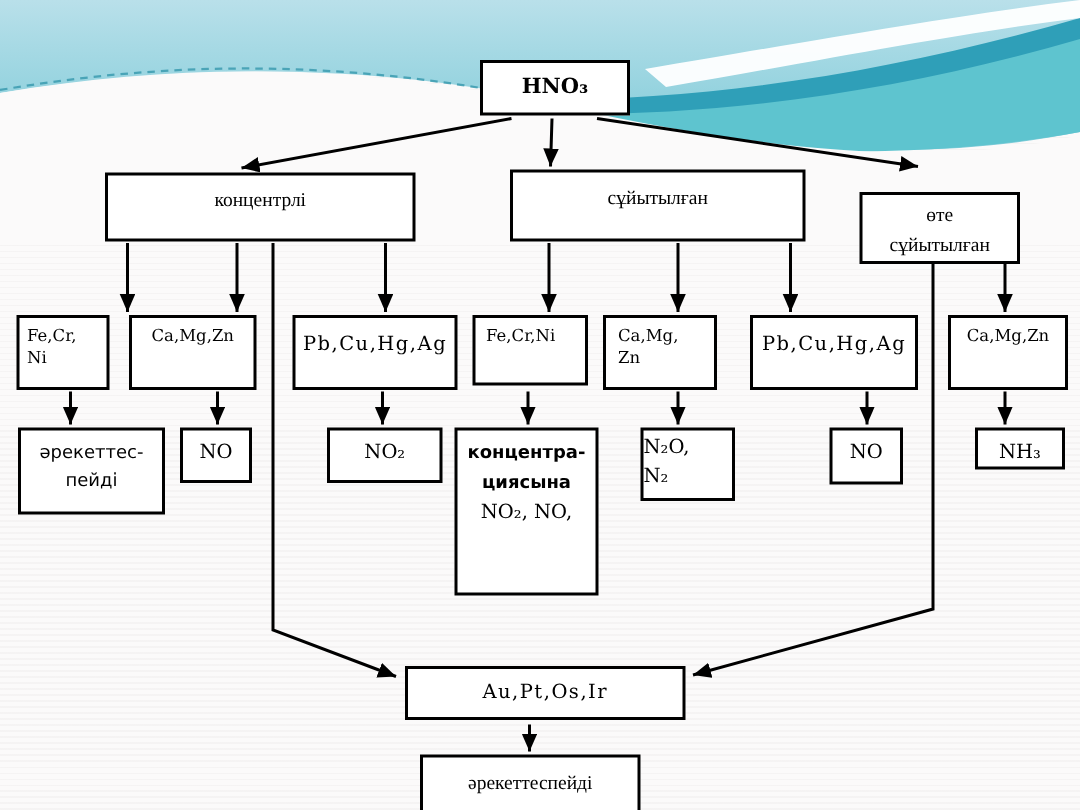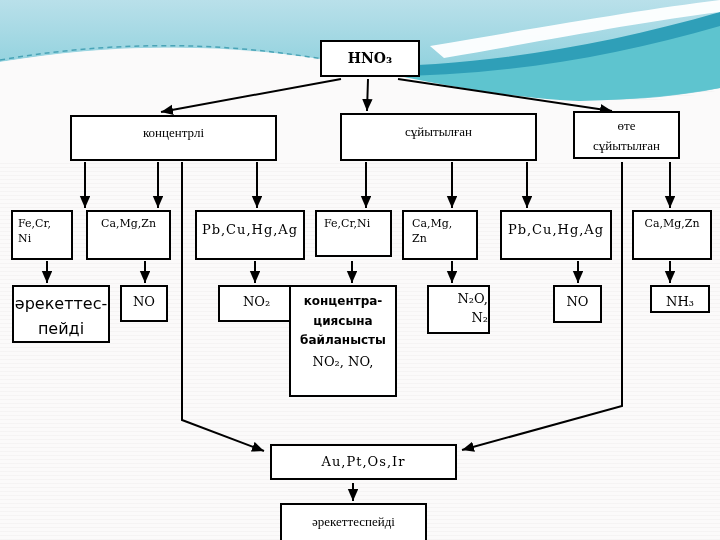--- a/index.html
+++ b/index.html
@@ -13,43 +13,43 @@
   }
   #header-art{position:absolute;top:0;left:0;width:720px;height:160px;}
   #connectors{position:absolute;top:0;left:0;width:720px;height:540px;pointer-events:none;}
   .node{
     position:absolute;box-sizing:border-box;
     border:2px solid #000;background:#fff;
     color:#000;text-align:center;overflow:hidden;
   }
   .node .ln{display:block;}
   .kz{font-family:Liberation Serif, serif;font-size:13px;}
-  .kz-sm{font-family:"DejaVu Sans",sans-serif;font-size:16px;}
+  .kz-sm{font-family:"DejaVu Sans",sans-serif;font-size:12px;}
   .kz-bold{font-family:"DejaVu Sans",sans-serif;font-size:12px;font-weight:bold;}
   .formula{font-family:"DejaVu Serif",serif;font-size:13px;}
   .formula-sm{font-family:"DejaVu Serif",serif;font-size:11px;}
   .left-al{text-align:left;}
   .lsp{letter-spacing:1px;}
   
   #n-hno3     {left:320px;top:40px; width:100px;height:37px;padding-top:8px;font-family:"DejaVu Serif",serif;font-size:14px;font-weight:bold;}
   #n-conc     {left:70px; top:115px;width:207px;height:46px;padding-top:8px;}
   #n-dil      {left:340px;top:113px;width:197px;height:48px;padding-top:9px;}
-  #n-vdil     {left:573px;top:111px;width:107px;height:48px;padding-top:3px;line-height:1.55;}
+  #n-vdil     {left:573px;top:128px;width:107px;height:48px;padding-top:3px;line-height:1.55;}
   #n-m1{left:11px; top:210px;width:62px; height:50px;padding:4px 0 0 5px;line-height:1.4;}
   #n-m2{left:86px; top:210px;width:85px; height:50px;padding-top:5px;}
   #n-m3{left:195px;top:210px;width:110px;height:50px;padding-top:10px;}
   #n-m4{left:315px;top:210px;width:77px; height:47px;padding:5px 0 0 7px;}
   #n-m5{left:402px;top:210px;width:76px; height:50px;padding:4px 0 0 8px;line-height:1.4;}
   #n-m6{left:500px;top:210px;width:112px;height:50px;padding-top:10px;}
   #n-m7{left:632px;top:210px;width:80px; height:50px;padding-top:5px;}
   #n-p1{left:12px; top:285px;width:98px; height:58px;padding-top:5px;line-height:1.55;}
   #n-p2{left:120px;top:285px;width:48px; height:37px;padding-top:7px;}
   #n-p3{left:218px;top:285px;width:77px; height:37px;padding-top:7px;}
-  #n-p4{left:289px;top:285px;width:108px;height:112px;padding-top:5px;line-height:1.63;}
-  #n-p5{left:427px;top:285px;width:63px; height:49px;padding:3px 0 0 0;line-height:1.45;text-align:right;}
+  #n-p4{left:303px;top:285px;width:96px;height:112px;padding-top:5px;line-height:1.63;}
+  #n-p5{left:427px;top:285px;width:63px; height:49px;padding:3px 0 0 0;line-height:1.45;}
   #n-p6{left:553px;top:285px;width:49px; height:38px;padding-top:7px;}
   #n-p7{left:650px;top:285px;width:60px; height:28px;padding-top:7px;}
   #n-noble{left:270px;top:444px;width:187px;height:36px;padding-top:8px;text-align:center;}
   #n-final{left:280px;top:503px;width:147px;height:41px;padding-top:9px;}
 </style>
 </head>
 <body>
 
 <div id="stage">
 
@@ -150,21 +150,20 @@
   </div>
   <div class="node formula" id="n-p2">
     <span class="ln">NO</span>
   </div>
   <div class="node formula" id="n-p3">
     <span class="ln">NO₂</span>
   </div>
   <div class="node" id="n-p4">
     <span class="ln kz-bold">концентра-</span>
     <span class="ln kz-bold">циясына</span>
-    <span class="ln kz-bold">байланысты</span>
     <span class="ln formula">NO₂, NO,</span>
   </div>
   <div class="node formula left-al" id="n-p5">
     <span class="ln">N₂O,</span>
     <span class="ln">N₂</span>
   </div>
   <div class="node formula" id="n-p6">
     <span class="ln">NO</span>
   </div>
   <div class="node formula" id="n-p7">

